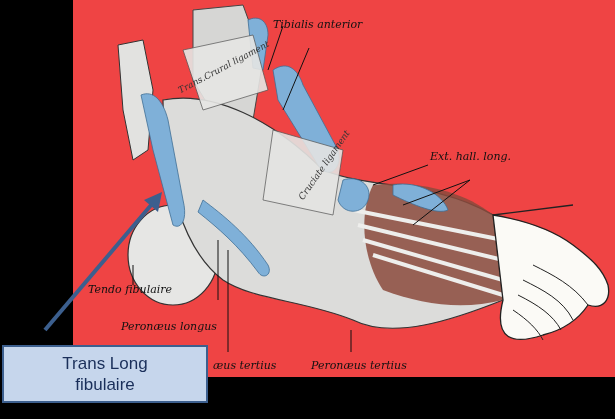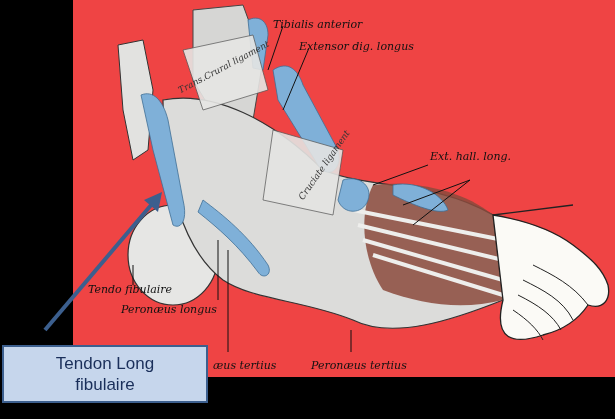--- a/index.html
+++ b/index.html
@@ -61,31 +61,30 @@
       <path d="M397 180 L330 205"></path>
       <path d="M397 180 L340 225"></path>
       <path d="M60 265 L60 285"></path>
       <path d="M145 240 L145 300"></path>
       <path d="M155 250 L155 352"></path>
       <path d="M278 330 L278 352"></path>
     </g>
   </svg>
 
   <span class="lbl" style="left:200px;top:18px;">Tibialis anterior</span>
-  <span class="lbl" style="left:226px;top:40px;">Extensor dig. longus</span>
   <span class="lbl" style="left:357px;top:150px;">Ext. hall. long.</span>
   <span class="lbl" style="left:15px;top:283px;">Tendo fibulaire</span>
-  <span class="lbl" style="left:48px;top:303px;">Peronæus longus</span>
+  <span class="lbl" style="left:48px;top:320px;">Peronæus longus</span>
   <span class="lbl" style="left:140px;top:359px;">æus tertius</span>
   <span class="lbl" style="left:238px;top:359px;">Peronæus tertius</span>
   <span class="lbl" style="left:100px;top:62px;font-size:9px;transform:rotate(-28deg);color:#333;">Trans.Crural ligament</span>
   <span class="lbl" style="left:210px;top:160px;font-size:9px;transform:rotate(-55deg);color:#333;">Cruciate ligament</span>
 </div>
 
 <svg class="arrow" width="615" height="419">
   <line x1="45" y1="330" x2="152" y2="204" stroke="#3c5f8e" stroke-width="4"></line>
   <polygon points="162,192 158,212 144,200" fill="#3c5f8e"></polygon>
 </svg>
 
 <div class="callout">
-  <span>Tendon Long</span>
+  <span>Trans Long</span>
   <span>fibulaire</span>
 </div>
 
 </body></html>

